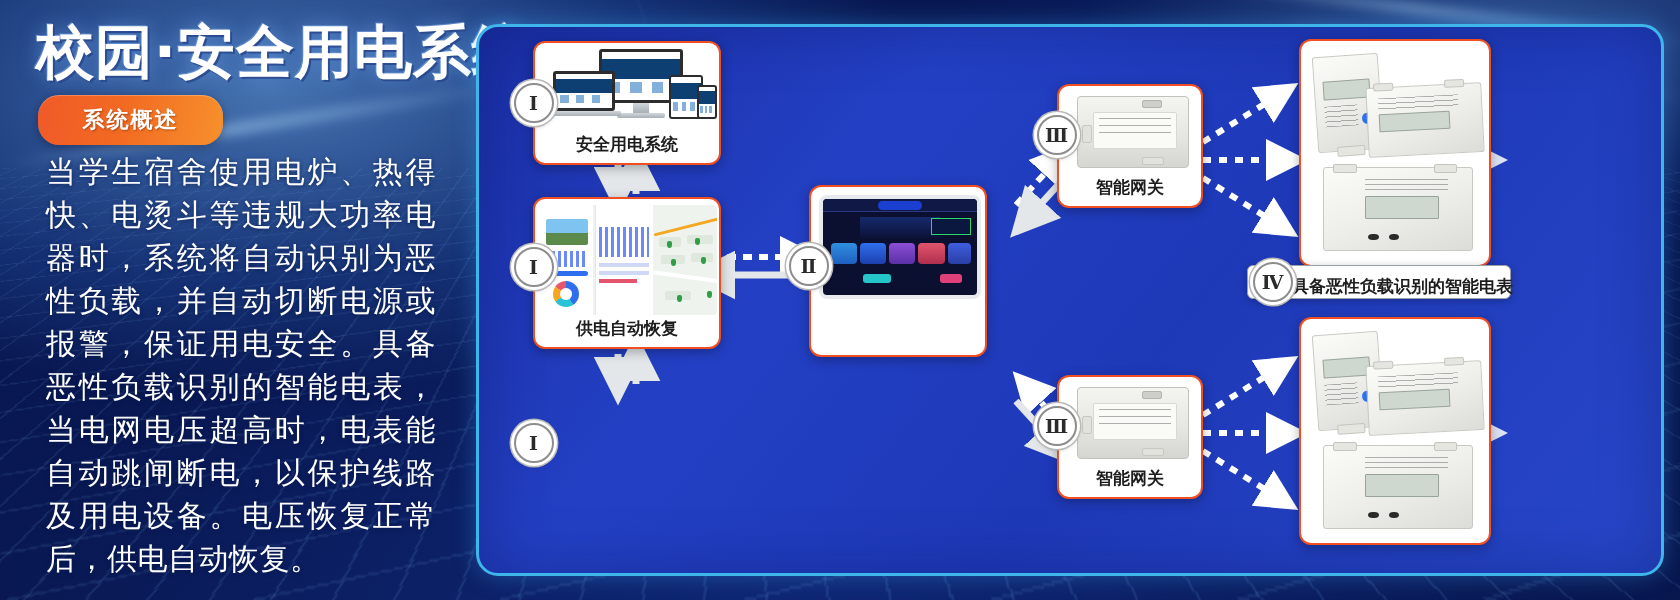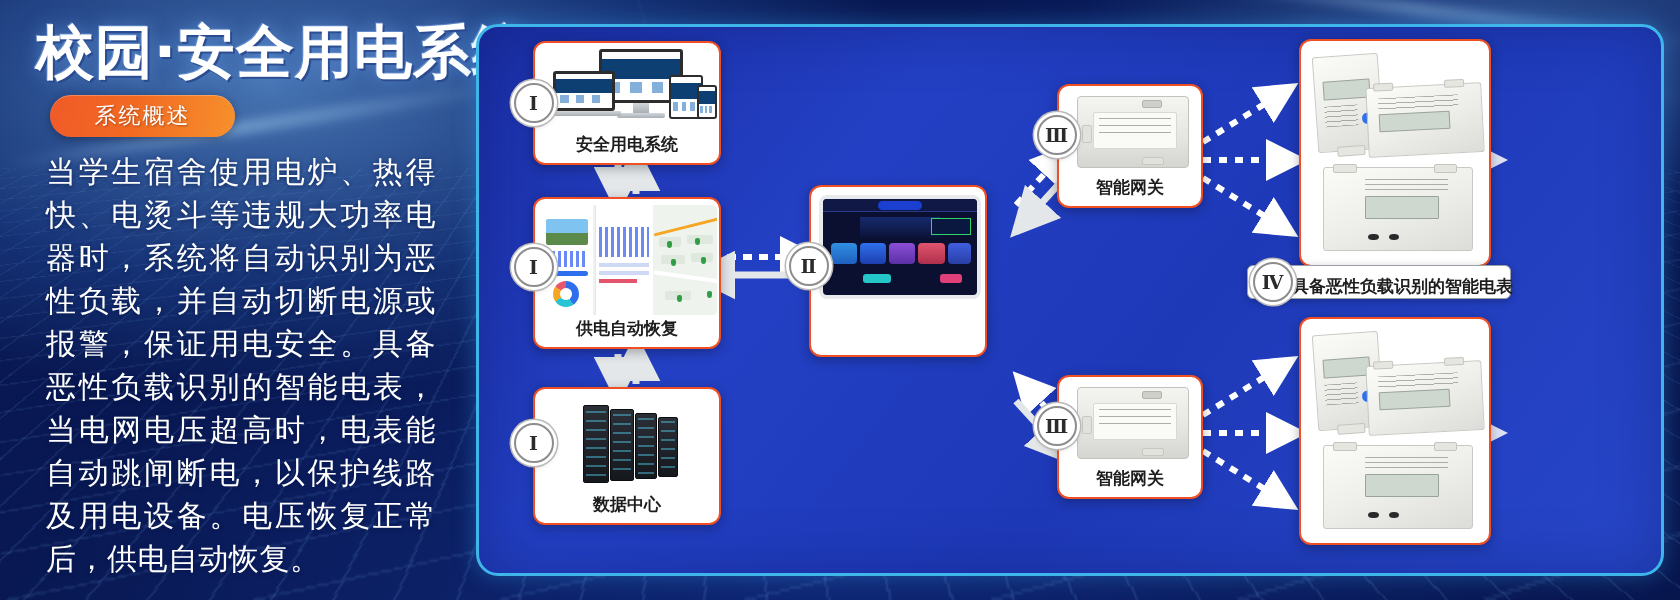--- a/index.html
+++ b/index.html
@@ -50,26 +50,26 @@
     font-family: "DejaVu Sans", "Liberation Sans", sans-serif;
     font-size: 58px; font-weight: 700; color: #ffffff;
     letter-spacing: 1px; white-space: nowrap;
     text-shadow:
       2px 2px 0 rgba(40,70,140,.85),
       -1px -1px 0 rgba(120,160,220,.6),
       0 0 18px rgba(120,180,255,.5);
   }
 
   #badge {
-    position: absolute; left: 50px; top: 95px;
-    width: 185px; height: 42px; border-radius: 21px;
+    position: absolute; left: 38px; top: 95px;
+    width: 185px; height: 50px; border-radius: 21px;
     background: linear-gradient(100deg, #f05a28 0%, #f26a22 45%, #f7902c 100%);
     box-shadow: 0 2px 10px rgba(0,0,0,.3), inset 0 1px 0 rgba(255,255,255,.25);
     display: flex; align-items: center; justify-content: center;
-    color: #fff; font-size: 22px; font-weight: 400; letter-spacing: 2px;
+    color: #fff; font-size: 22px; font-weight: 700; letter-spacing: 2px;
     font-family: "DejaVu Sans", "Liberation Sans", sans-serif;
     text-shadow: 1px 1px 2px rgba(120,40,0,.55);
   }
 
   #body-text {
     position: absolute; left: 46px; top: 150px; width: 390px;
     color: #ffffff; font-size: 30px; line-height: 43px;
     letter-spacing: .5px; text-align: justify;
     font-family: "DejaVu Sans", "Liberation Sans", sans-serif;
     text-shadow: 0 1px 4px rgba(0,20,70,.75);
@@ -355,29 +355,20 @@
       <div class="pin" style="left:154px; top:33px;"></div>
       <div class="pin" style="left:130px; top:54px;"></div>
       <div class="pin" style="left:160px; top:52px;"></div>
       <div class="pin" style="left:136px; top:90px;"></div>
       <div class="pin" style="left:166px; top:86px;"></div>
     </div>
     <div class="node-label">供电自动恢复</div>
   </div>
   <div class="rbadge" style="left:35px; top:220px;">Ⅰ</div>
 
-  <div class="node" style="left:54px; top:360px; width:188px; height:138px;">
-    <div class="shot" style="left:46px; top:12px; width:100px; height:86px;">
-      <div class="rack" style="left:2px;  top:4px;  width:26px; height:78px;"></div>
-      <div class="rack" style="left:29px; top:8px;  width:24px; height:72px;"></div>
-      <div class="rack" style="left:54px; top:12px; width:22px; height:66px;"></div>
-      <div class="rack" style="left:77px; top:16px; width:20px; height:60px;"></div>
-    </div>
-    <div class="node-label">数据中心</div>
-  </div>
   <div class="rbadge" style="left:35px; top:396px;">Ⅰ</div>
 
   <div class="node" style="left:330px; top:158px; width:178px; height:172px;">
     <div class="tablet" style="left:8px; top:8px; width:162px; height:104px;">
       <div class="hdr"></div>
       <div style="position:absolute; left:36%; top:2.5%; width:28%; height:9%; background:#1b3fd0; border-radius:6px;"></div>
       <div style="position:absolute; left:24%; top:19%; width:52%; height:22%;
                   background:linear-gradient(180deg, rgba(40,90,220,.35), rgba(20,40,120,.1));"></div>
       <div class="tile" style="left:5%;  top:46%; width:17%; height:22%; background:linear-gradient(180deg,#2f8fe0,#1f5fc0);"></div>
       <div class="tile" style="left:24%; top:46%; width:17%; height:22%; background:linear-gradient(180deg,#2f6fed,#1d3fae);"></div>

